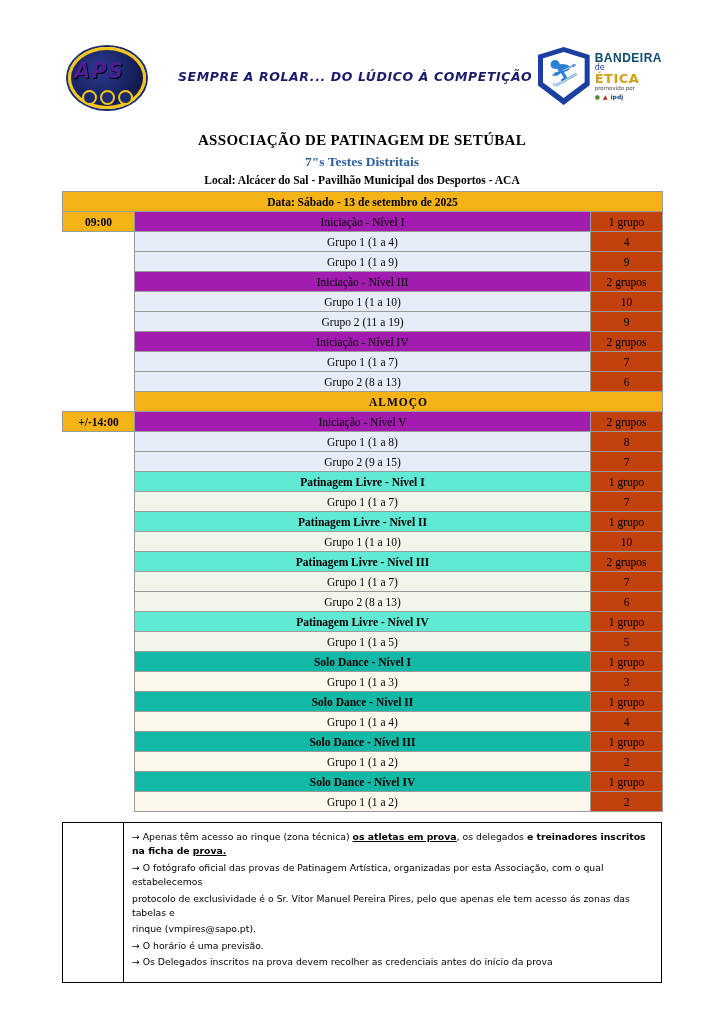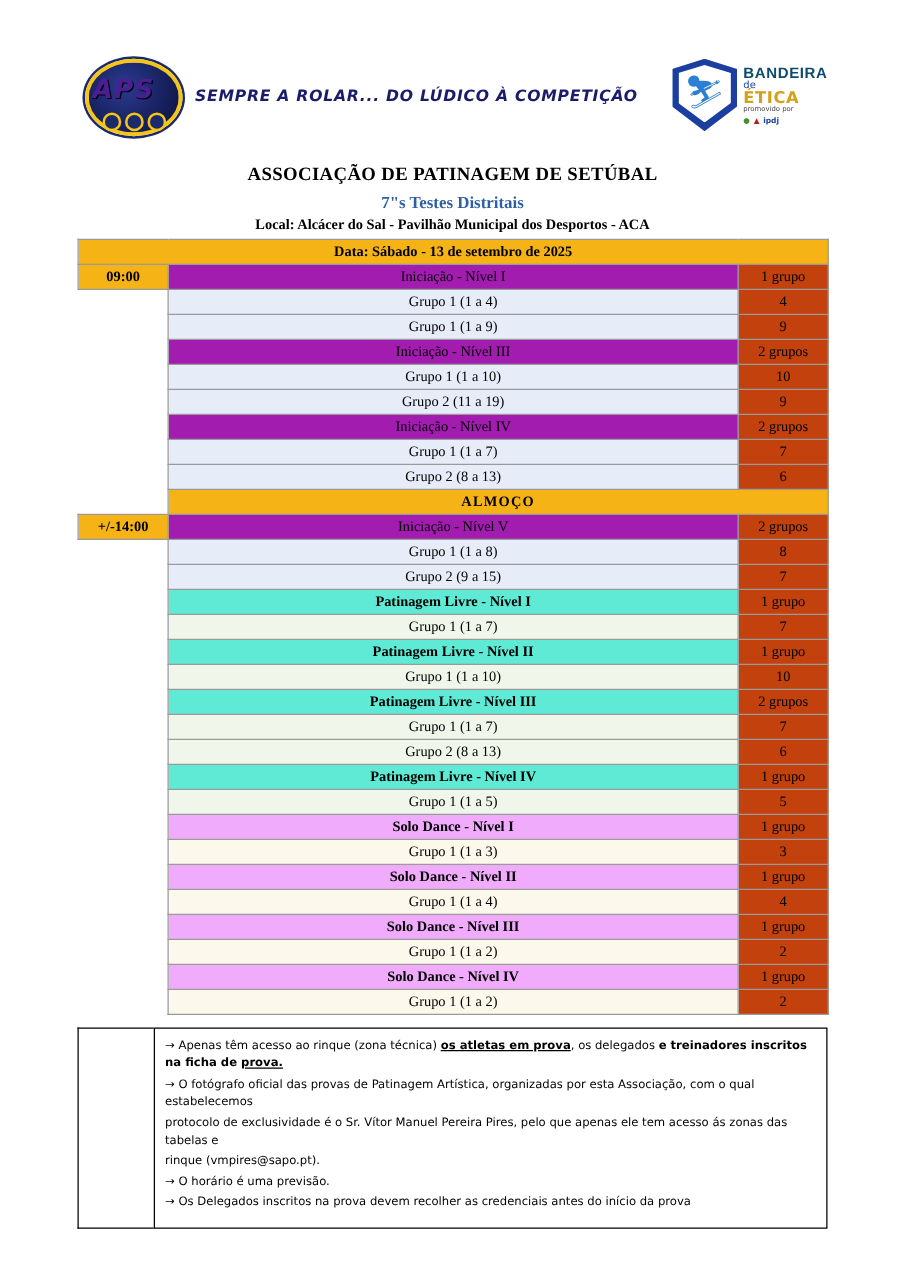--- a/index.html
+++ b/index.html
@@ -71,21 +71,21 @@
 
   .slogan {
     font-family: "DejaVu Sans", sans-serif;
     font-weight: bold;
     font-style: italic;
     font-size: 12.5px;
     letter-spacing: 0.6px;
     color: #1b1b6b;
     white-space: nowrap;
     flex: 1 1 auto;
-    padding-left: 8px;
+    padding-left: 30px;
   }
   .logo-etica {
     display: flex;
     align-items: center;
     gap: 5px;
     flex: 0 0 auto;
   }
   .shield {
     width: 52px; height: 58px;
     position: relative;
@@ -202,21 +202,21 @@
   }
   .cell-none { border: none !important; background: transparent; }
 
   .row-date td {
     background: #f5b316;
     font-weight: bold;
     text-align: center;
   }
   .hdr-blue2  { background: #a21caf; font-weight: normal; text-align: center; }
   .hdr-green  { background: #5eead4; font-weight: bold; text-align: center; }
-  .hdr-cream  { background: #f0abfc; font-weight: bold; text-align: center; }
+  .hdr-cream  { background: #14b8a6; font-weight: bold; text-align: center; }
 
   .sub-blue   { background: #e6ecf8; text-align: center; }
   .sub-green  { background: #f0f6e9; text-align: center; }
   .sub-cream  { background: #fdf8ec; text-align: center; }
 
   .count {
     text-align: center;
     background: #c2410c;
     font-size: 11px;
   }

